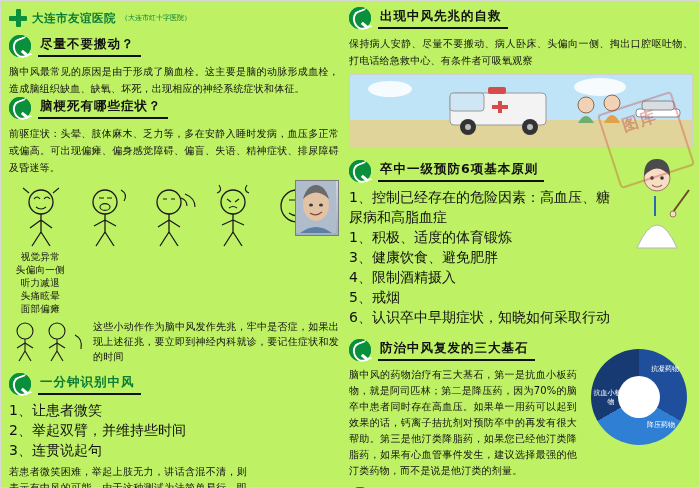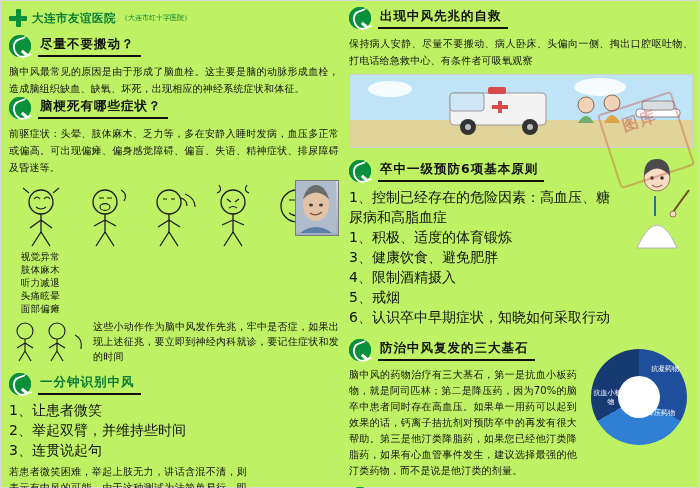--- a/index.html
+++ b/index.html
@@ -87,21 +87,21 @@
   .donut{
     position:absolute;right:6px;top:10px;width:96px;height:96px;border-radius:50%;
     background:conic-gradient(#1f4e9c 0deg 120deg,#2f7fd4 120deg 240deg,#173a73 240deg 360deg);
   }
   .donut .hole{
     position:absolute;left:27px;top:27px;width:42px;height:42px;border-radius:50%;
     background:#fff;
   }
   .donut .lbl{position:absolute;color:#fff;font-size:7px;line-height:9px;text-align:center;width:36px;}
   .donut .l1{left:56px;top:16px;}
-  .donut .l2{left:52px;top:60px;}
+  .donut .l2{left:52px;top:72px;}
   .donut .l3{left:2px;top:40px;}
   .stamp{
     position:absolute;right:14px;top:100px;width:78px;height:78px;
     border:2px solid rgba(200,60,60,.35);border-radius:4px;
     transform:rotate(-18deg);color:rgba(190,50,50,.38);
     font-size:16px;font-weight:bold;line-height:18px;text-align:center;
     padding-top:8px;box-sizing:border-box;letter-spacing:2px;
     pointer-events:none;
   }
   .photo-face{
@@ -181,21 +181,21 @@
             <path d="M7 18 q13 -13 26 0 q-4 -14 -13 -14 q-9 0 -13 14z" fill="#6b6b6b"></path>
             <ellipse cx="15" cy="24" rx="2" ry="1.5" fill="#3a3a3a"></ellipse>
             <ellipse cx="25" cy="24" rx="2" ry="1.5" fill="#3a3a3a"></ellipse>
             <path d="M14 32 q6 4 12 -1" stroke="#7a4b3a" fill="none" stroke-width="1.2"></path>
             <path d="M4 52 q16 -12 32 0z" fill="#5d7fa3"></path>
           </svg>
         </div>
       </div>
       <div class="figcap">
         <span>视觉异常</span>
-        <span>肢体麻木</span>
+        <span>头偏向一侧</span>
         <span>听力减退</span>
         <span>头痛眩晕</span>
         <span>面部偏瘫</span>
       </div>
 
       <div style="position:relative;height:44px;margin-top:3px;">
         <svg width="78" height="44" viewBox="0 0 78 44" style="position:absolute;left:0;top:0;">
           <g stroke="#1a1a1a" stroke-width="1.1" fill="none">
             <circle cx="16" cy="12" r="8"></circle>
               <path d="M16 20 v12 M16 24 l-8 5 M16 24 l8 5 M16 32 l-6 10 M16 32 l6 10"></path>

